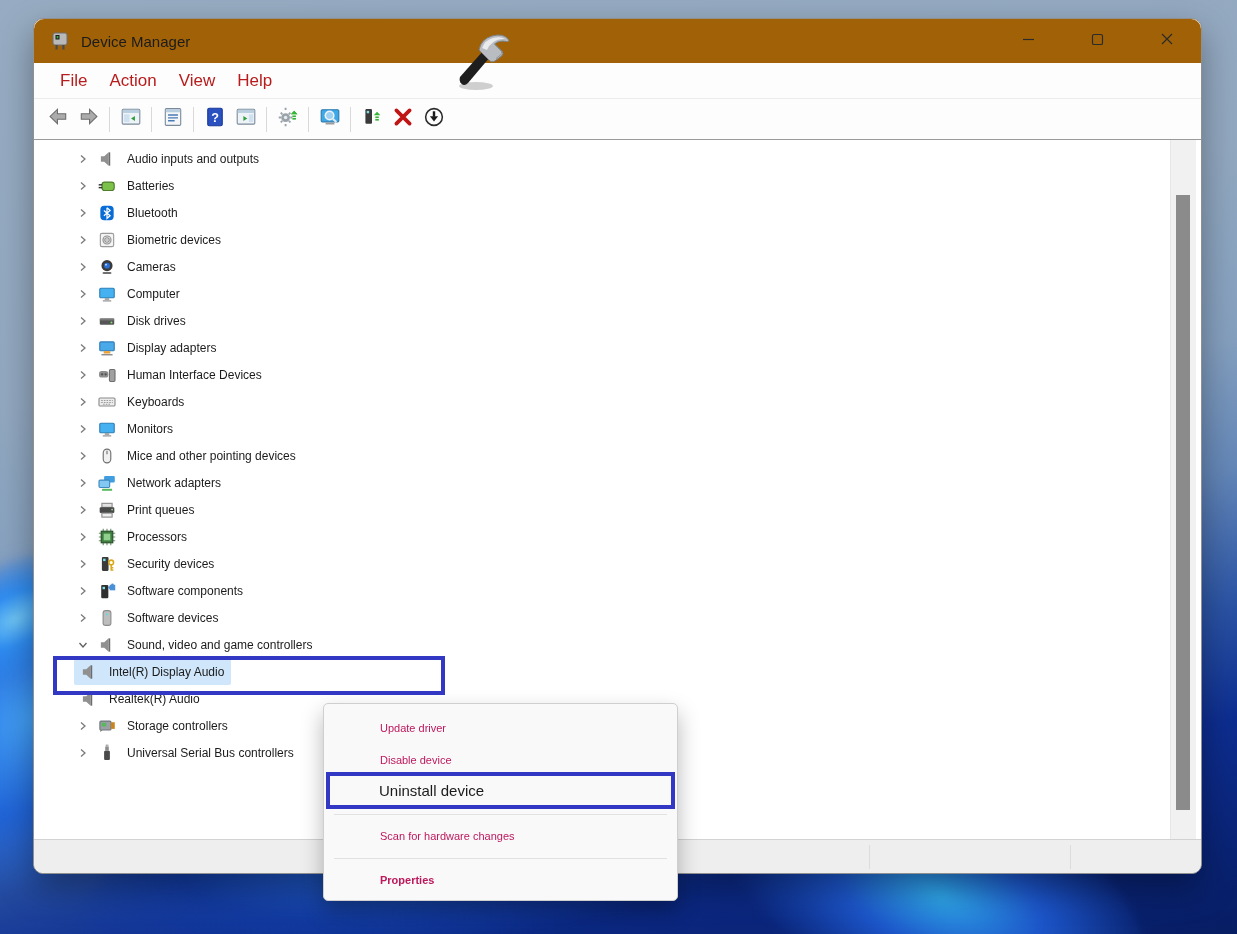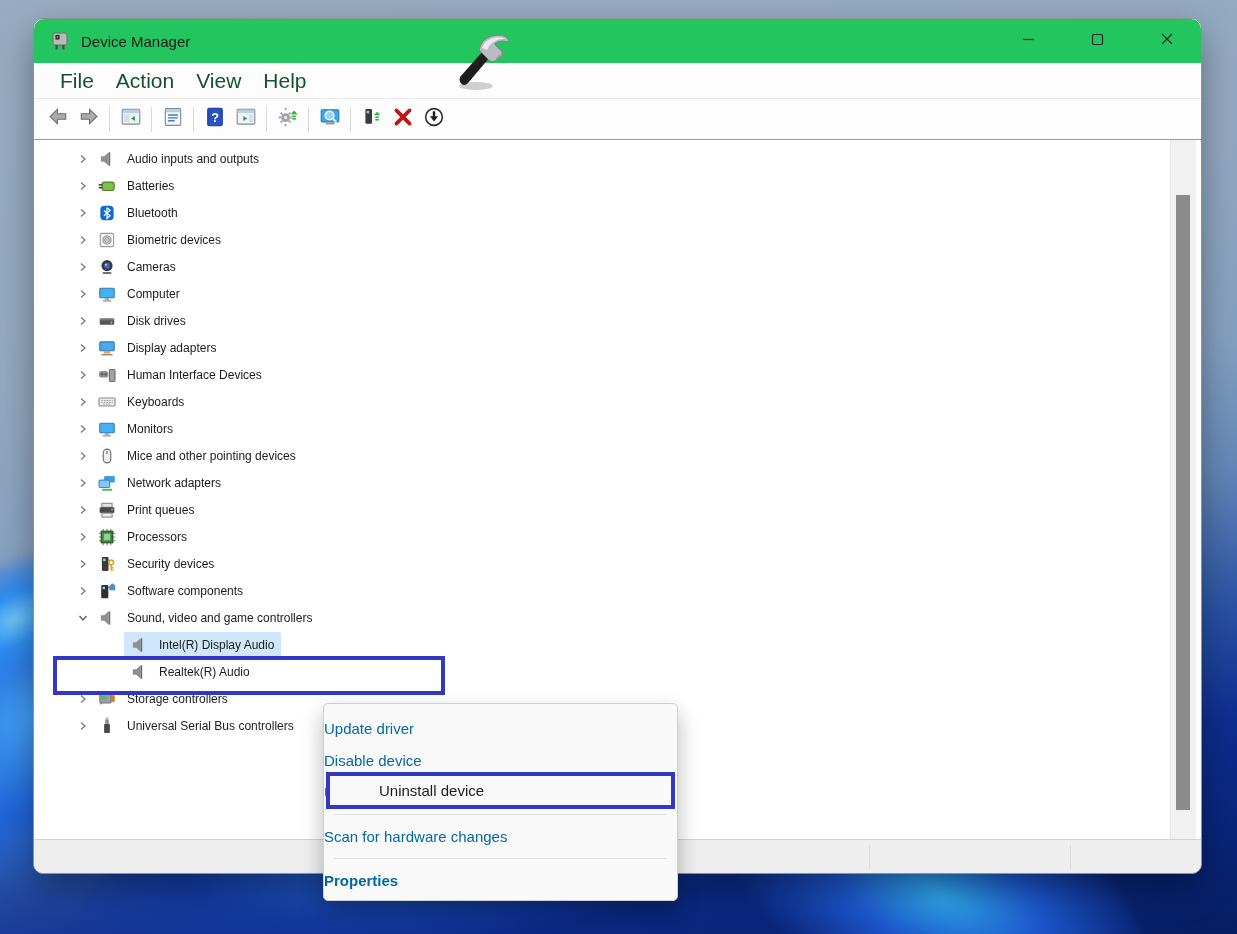--- a/index.html
+++ b/index.html
@@ -16,56 +16,56 @@
   .petal3{left:640px;top:770px;width:520px;height:330px;border-radius:50%;
     background:radial-gradient(closest-side at 55% 35%, #2fa8e8 0%, #1c55c9 45%, rgba(8,25,100,0) 95%);
     transform:rotate(18deg);filter:blur(4px);}
   .petal4{left:-70px;top:548px;width:230px;height:200px;border-radius:50% 60% 40% 60%;
     background:radial-gradient(closest-side at 45% 30%, #6fc6f5 0%, #2f8df1 40%, rgba(10,60,180,0) 95%);
     transform:rotate(-30deg);filter:blur(2px);}
 
   
   .window{position:absolute;left:33px;top:18px;width:1167px;height:854px;background:#fdfdfd;
     border:1px solid #909090;border-radius:10px;box-shadow:0 14px 34px rgba(0,0,0,.35);}
-  .titlebar{position:absolute;top:0;left:0;right:0;height:44px;display:flex;align-items:center;border-radius:10px 10px 0 0;background:#22c55e;}
+  .titlebar{position:absolute;top:0;left:0;right:0;height:44px;display:flex;align-items:center;border-radius:10px 10px 0 0;background:#a16207;}
   .app-icon{margin-left:15px;width:22px;height:22px;flex:0 0 auto;}
   .title-text{margin-left:10px;font-size:15px;color:#1b1b1b;}
   .win-controls{position:absolute;right:0;top:0;height:44px;display:flex;}
   .win-btn{width:69px;height:44px;display:flex;align-items:center;justify-content:center;}
 
   .menubar{position:absolute;top:44px;left:0;right:0;height:36px;display:flex;align-items:center;
     padding-left:15px;background:#fdfdfd;border-bottom:1px solid #ececec;box-sizing:border-box;}
-  .menu-item{font-size:21px;color:#14532d;padding:4px 11px;}
+  .menu-item{font-size:17px;color:#b91c1c;padding:4px 11px;}
 
   .toolbar{position:absolute;top:80px;left:0;right:0;height:41px;display:flex;align-items:center;
     padding-left:8px;background:#fdfdfd;border-bottom:1px solid #9a9a9a;box-sizing:border-box;}
   .tb-btn{width:31px;height:27px;display:flex;align-items:center;justify-content:center;}
   .tb-sep{width:1px;height:25px;background:#d9d9d9;margin:0 5px;}
 
   .treepane{position:absolute;top:121px;left:0;right:0;bottom:33px;background:#ffffff;overflow:hidden;}
   .tree{padding-top:5px;}
   .tree-row{height:27px;display:flex;align-items:center;padding-left:40px;}
-  .tree-row.child{padding-left:90px;}
+  .tree-row.child{padding-left:40px;}
   .chev{width:18px;height:18px;display:flex;align-items:center;justify-content:center;flex:0 0 auto;}
   .row-inner{display:inline-flex;align-items:center;height:26px;padding:0 7px 0 5px;border-radius:2px;}
   .row-inner.selected{background:#cfe6fb;}
   .t-icon{width:20px;height:20px;margin-right:10px;flex:0 0 auto;display:flex;align-items:center;justify-content:center;}
   .t-label{font-size:12px;color:#1b1b1b;white-space:nowrap;}
 
   .vscroll{position:absolute;top:0;right:5px;bottom:0;width:25px;background:#f1f1f1;border-left:1px solid #e6e6e6;}
   .vthumb{position:absolute;left:5px;width:14px;top:55px;height:615px;background:#8b8b8b;}
 
   .statusbar{position:absolute;left:0;right:0;bottom:0;height:33px;background:#eeeeee;
     border-top:1px solid #d2d2d2;border-radius:0 0 10px 10px;}
   .sb-sep{position:absolute;top:5px;bottom:4px;width:1px;background:#dcdcdc;}
 
   
   .context-menu{position:absolute;left:323px;top:703px;width:355px;height:198px;background:#f9f9f9;
     border:1px solid #cfcfcf;border-radius:5px;box-shadow:0 10px 22px rgba(0,0,0,.28);z-index:5;box-sizing:border-box;padding-top:8px;}
-  .cm-item{height:32px;display:flex;align-items:center;font-size:15px;color:#0369a1;}
+  .cm-item{height:32px;display:flex;align-items:center;padding-left:56px;font-size:11px;color:#be185d;}
   .cm-item.bold{font-weight:bold;}
   .cm-sep{height:1px;background:#e1e1e1;margin:6px 10px 5px 10px;}
 
   
   .ann{position:absolute;border:4px solid #3238c4;z-index:8;pointer-events:none;background:transparent;}
   .ann-sound{left:53px;top:656px;width:384px;height:31px;}
   .ann-uninstall{left:326px;top:772px;width:341px;height:29px;background:#f9f9f9;}
   .ann-uninstall .cm-retext{height:100%;display:flex;align-items:center;padding-left:49px;font-size:15px;color:#1b1b1b;}
 
   .hammer{position:absolute;left:448px;top:30px;width:72px;height:62px;z-index:9;pointer-events:none;}
@@ -496,20 +496,36 @@
                   <circle cx="13.9" cy="3.4" r="1.2" fill="#4a90d9"></circle>
                   <circle cx="11.4" cy="5.9" r="1.2" fill="#4a90d9"></circle>
                 </svg>
               </span>
               <span class="t-label">Software components</span>
             </span>
           </div>
           <div class="tree-row">
             <span class="chev">
               <svg width="12" height="12" viewBox="0 0 12 12">
+                <path d="M4 2.5 L8 6 L4 9.5" stroke="#7a7a7a" stroke-width="1.3" fill="none"></path>
+              </svg>
+            </span>
+            <span class="row-inner">
+              <span class="t-icon">
+                <svg width="20" height="20" viewBox="0 0 18 18">
+                  <rect x="5.5" y="2.4" width="7" height="13.2" rx="2.2" fill="#bdbdbd" stroke="#8c8c8c"></rect>
+                  <circle cx="9" cy="5.8" r="1" fill="#67d8df"></circle>
+                </svg>
+              </span>
+              <span class="t-label">Software devices</span>
+            </span>
+          </div>
+          <div class="tree-row">
+            <span class="chev">
+              <svg width="12" height="12" viewBox="0 0 12 12">
                 <path d="M2.5 4 L6 8 L9.5 4" stroke="#5f5f5f" stroke-width="1.3" fill="none"></path>
               </svg>
             </span>
             <span class="row-inner">
               <span class="t-icon">
                 <svg width="20" height="20" viewBox="0 0 18 18">
                   <path d="M3.5 6.5h3L10.5 3v12L6.5 11.5h-3z" fill="#909090"></path>
                   <rect x="10.5" y="3" width="1.4" height="12" fill="#6c6c6c"></rect>
                 </svg>
               </span>

